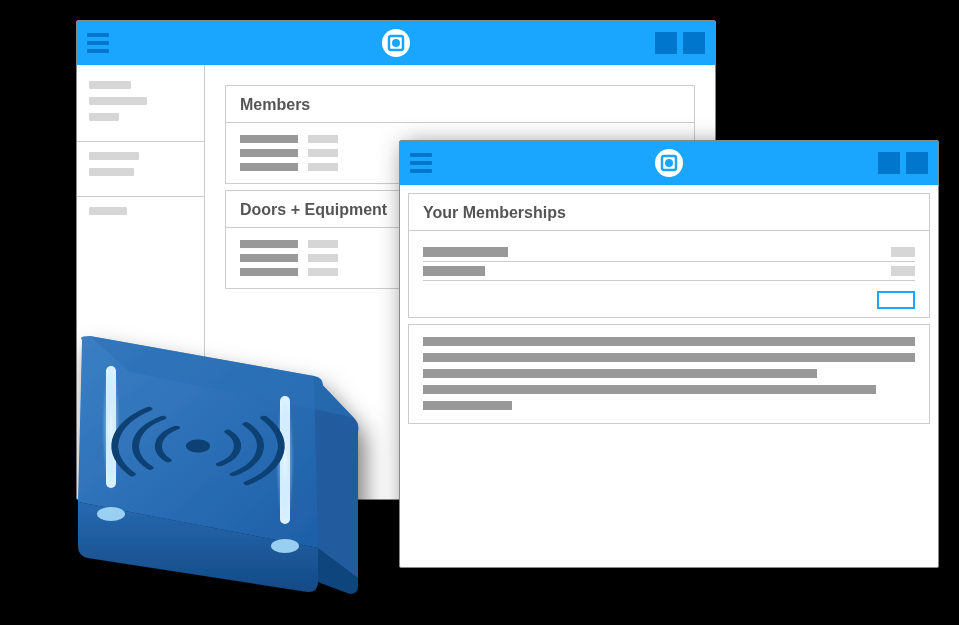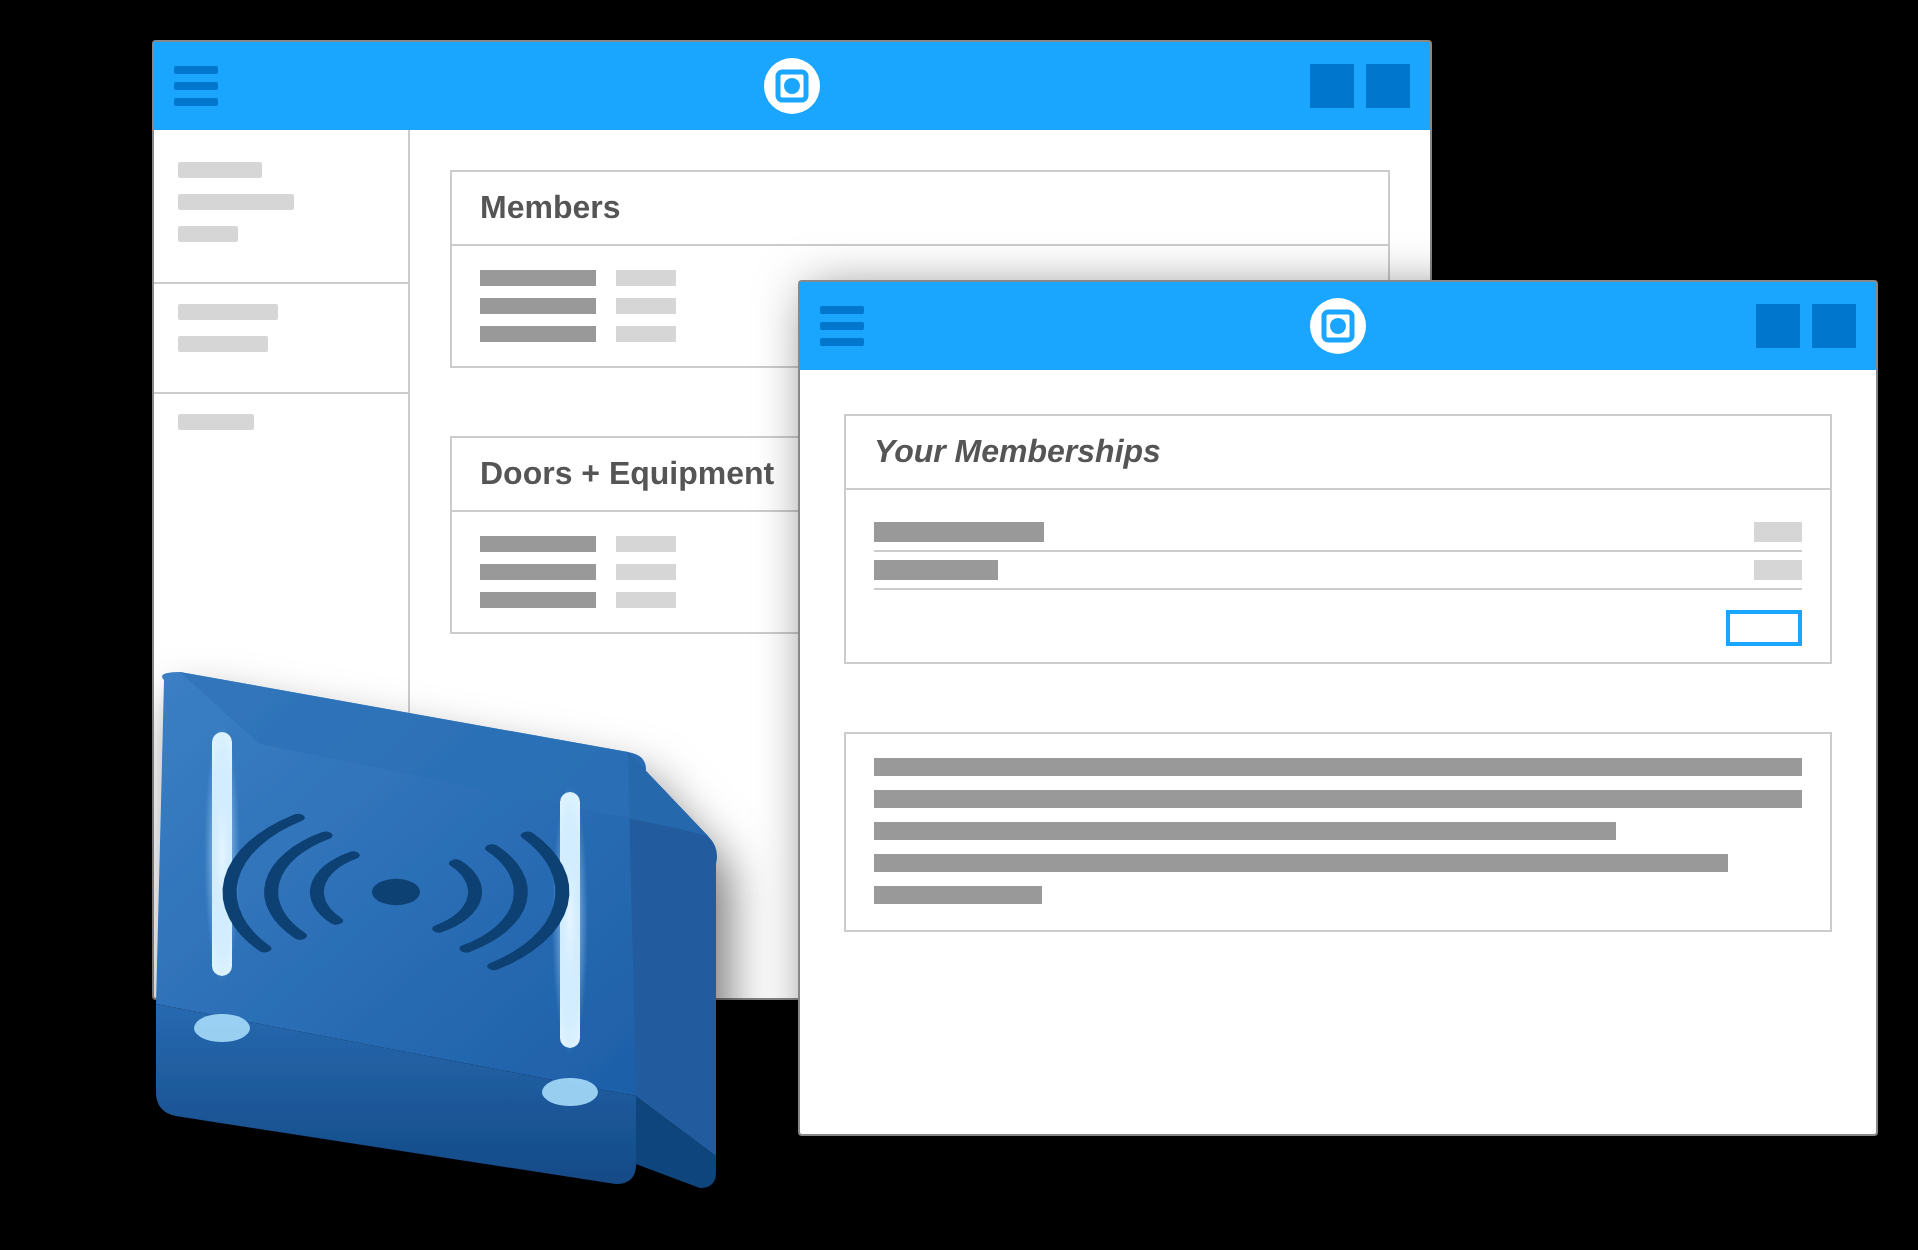--- a/index.html
+++ b/index.html
@@ -91,42 +91,41 @@
       margin-bottom: 8px;
       border-radius: 1px;
     }
     .main-back {
       flex: 1;
       padding: 20px;
     }
     .card {
       border: 1px solid #ccc;
       background: #fff;
-      margin-bottom: 34px;
+      margin-bottom: 6px;
     }
     .card-header {
       padding: 10px 14px 8px 14px;
       border-bottom: 1px solid #ccc;
       font-weight: 600;
       font-size: 16px;
       color: #555;
     }
     .card-body {
       padding: 12px 14px 6px 14px;
     }
     .data-row {
       display: flex;
       gap: 10px;
       margin-bottom: 6px;
     }
     .bar-dark { background: #999; height: 8px; }
     .bar-light { background: #d6d6d6; height: 8px; }
     .body-front {
-      padding: 22px;
-      font-style: italic;
+      padding: 8px;
     }
     .mem-row {
       display: flex;
       align-items: center;
       border-bottom: 1px solid #ccc;
       padding: 4px 0;
     }
     .mem-row .left-bar { height: 10px; background: #999; }
     .mem-row .right-bar { height: 10px; background: #d6d6d6; margin-left: auto; }
     .btn-row {

